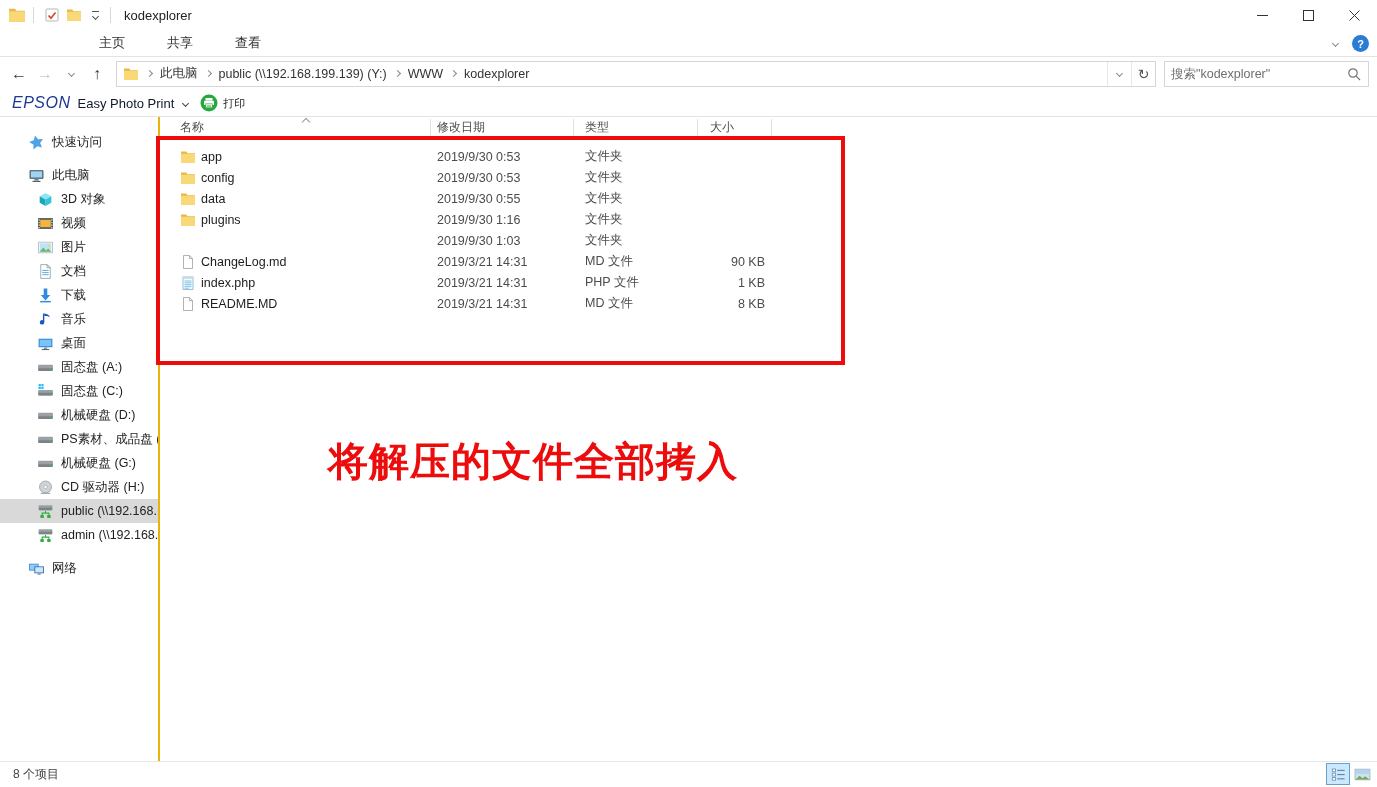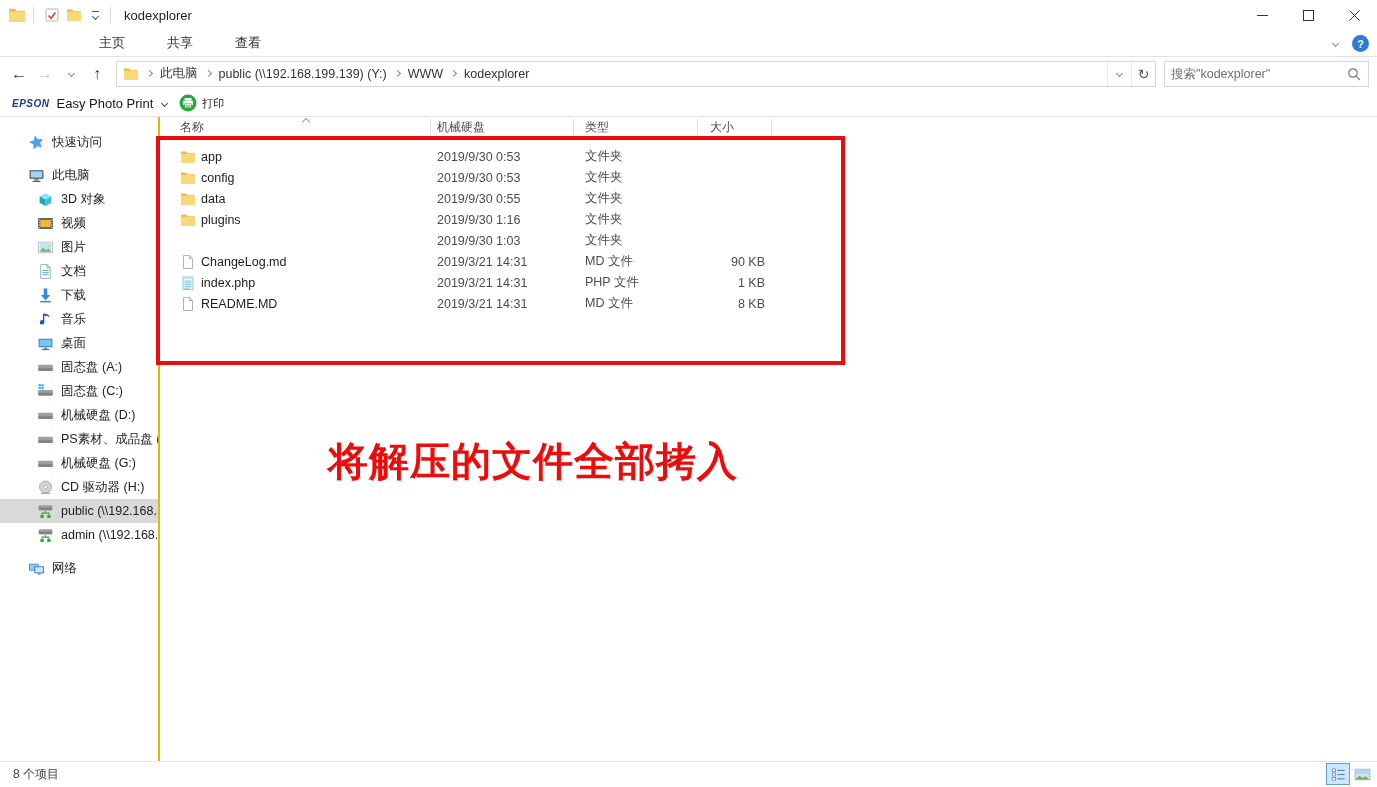--- a/index.html
+++ b/index.html
@@ -40,21 +40,21 @@
   .bc-seg { font-size:12.5px; color:#333; white-space:nowrap; }
   .addr-right { display:flex; align-items:center; height:100%; }
   .addr-btn { width:24px; height:100%; display:flex; align-items:center; justify-content:center; color:#555; font-size:14px; border-left:1px solid #e8e8e8; }
   #searchbox { height:26px; border:1px solid #d6d6d6; margin-left:8px; flex:1; margin-right:8px; display:flex; align-items:center; }
   #search-input { flex:1; border:none; outline:none; font-size:12.5px; color:#555; padding:0 6px; font-family:inherit; background:transparent; }
   #search-input::placeholder { color:#6e6e6e; opacity:1; }
   .mag { width:16px; height:16px; margin-right:6px; flex:0 0 auto; }
 
   
   #epsonrow { position:absolute; left:0; top:90px; width:100%; height:27px; background:#fff; border-bottom:1px solid #e3e3e3; display:flex; align-items:center; }
-  #epson-brand { font-size:10px; font-weight:bold; font-style:italic; color:#1c3997; margin-left:12px; letter-spacing:0.5px; }
+  #epson-brand { font-size:16px; font-weight:normal; font-style:italic; color:#1c3997; margin-left:12px; letter-spacing:0.5px; }
   #epson-app { font-size:13px; color:#0f172a; margin-left:7px; }
   .epson-dd { margin-left:9px; }
   .print-circle { width:18px; height:18px; margin-left:12px; }
   #print-label { font-size:11px; color:#222; margin-left:5px; }
 
   
   #main { position:absolute; left:0; top:117px; width:100%; height:644px; background:#fff; }
   #sidebar { position:absolute; left:0; top:0; width:160px; height:100%; border-right:2px solid #eab308; padding-top:13px; overflow:hidden; }
   .side-item { height:24px; display:flex; align-items:center; font-size:12.5px; color:#222; white-space:nowrap; }
   .side-item.lvl0 { padding-left:28px; }
@@ -409,21 +409,21 @@
               <rect x="9" y="12.8" width="3" height="0.9" fill="#55606a"></rect>
             </svg>
           </span>
           <span>网络</span>
         </div>
       </div>
     <div id="content">
       <div id="list-header">
         <span class="sort-chev"></span>
       <span class="hdr-cell" style="left: 20px;">名称</span>
-          <span class="hdr-cell" style="left: 277px;">机械硬盘</span>
+          <span class="hdr-cell" style="left: 277px;">修改日期</span>
           <span class="hdr-cell" style="left: 425px;">类型</span>
           <span class="hdr-cell" style="left: 550px;">大小</span>
           <span class="hdr-sep" style="left: 270px;"></span>
           <span class="hdr-sep" style="left: 413px;"></span>
           <span class="hdr-sep" style="left: 537px;"></span>
           <span class="hdr-sep" style="left: 611px;"></span>
         </div>
       <div id="rows">
           <div class="file-row">
             <span class="cell c-name">

